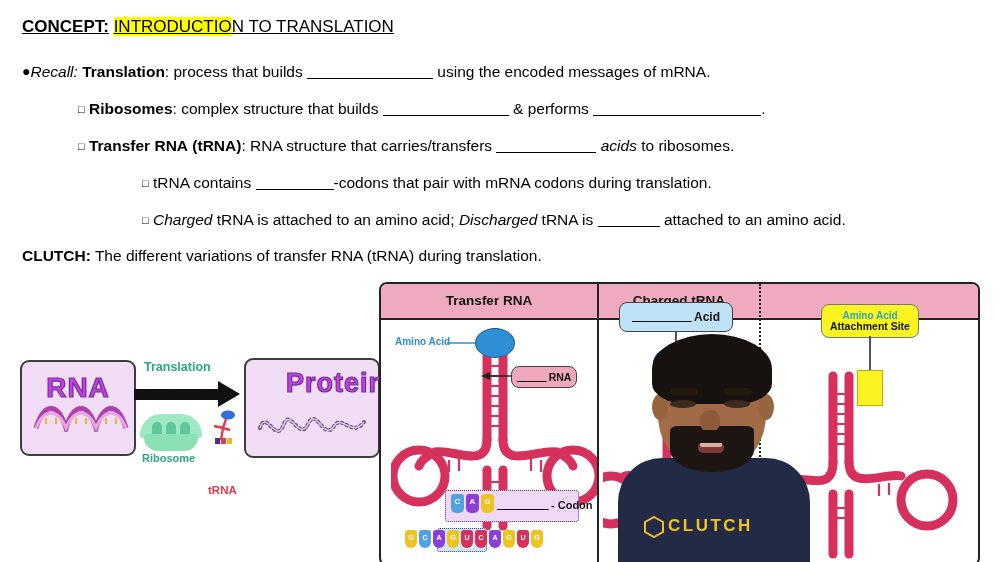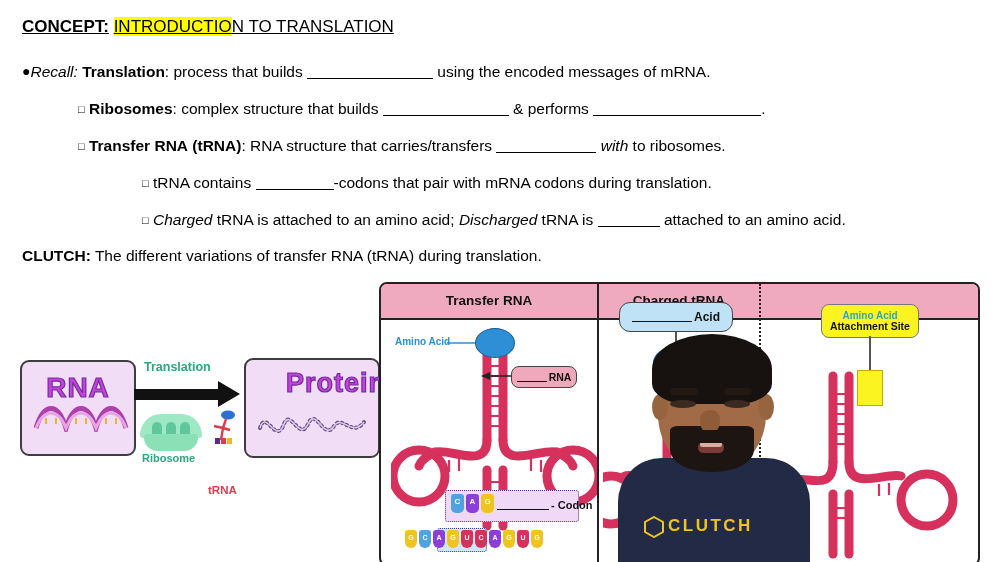--- a/index.html
+++ b/index.html
@@ -141,21 +141,21 @@
     <span class="b">Translation</span><span>: process that builds</span>
     <span class="blank bl-long"></span>
     <span>using the encoded messages of mRNA.</span>
   </div>
 
   <div class="line" style="left:78px;top:136px;">
     <span class="sq">□</span>
     <span class="b">Transfer RNA</span>
     <span class="b">(tRNA)</span><span>: RNA structure that carries/transfers</span>
     <span class="blank bl-acids"></span>
-    <span class="i">with</span>
+    <span class="i">acids</span>
     <span>to ribosomes.</span>
   </div>
 
   <div class="line" style="left:142px;top:173px;">
     <span class="sq">□</span>
     <span>tRNA contains</span>
     <span class="blank bl-codon"></span><span>-codons that pair with mRNA codons during translation.</span>
   </div>
 
   <div class="line" style="left:142px;top:210px;">
@@ -325,21 +325,21 @@
       <line x1="64" y1="150" x2="80" y2="150"></line>
         <line x1="64" y1="160" x2="80" y2="160"></line>
       <line x1="34" y1="126" x2="34" y2="138"></line>
         <line x1="44" y1="125" x2="44" y2="137"></line>
       <line x1="110" y1="126" x2="110" y2="138"></line>
         <line x1="100" y1="125" x2="100" y2="137"></line>
     </g>
   </svg>
   <div class="aa-ellipse" style="left:272px;top:62px;width:46px;height:32px;"></div>
   <div class="lead" style="left:294px;top:44px;width:1.6px;height:22px;"></div>
-  <div class="tag tag-blue" style="left:238px;top:18px;width:112px;height:28px;font-size:12px;border-radius:11px;">
+  <div class="tag tag-blue" style="left:238px;top:18px;width:112px;height:28px;font-size:12px;">
     <span class="ul-blank" style="width:60px;"></span>
       <span>Acid</span>
   </div>
 
   <svg class="clover" style="left:400px;top:74px;width:192px;height:206px;" viewBox="0 0 192 206">
     <g stroke="#d6315c" stroke-width="9" fill="none" stroke-linecap="round">
       <path d="M52 18 L52 104"></path>
       <path d="M68 18 L68 104"></path>
       <path d="M52 104 C52 134, 26 118, 14 122"></path>
       <path d="M68 104 C68 134, 104 114, 120 118"></path>

